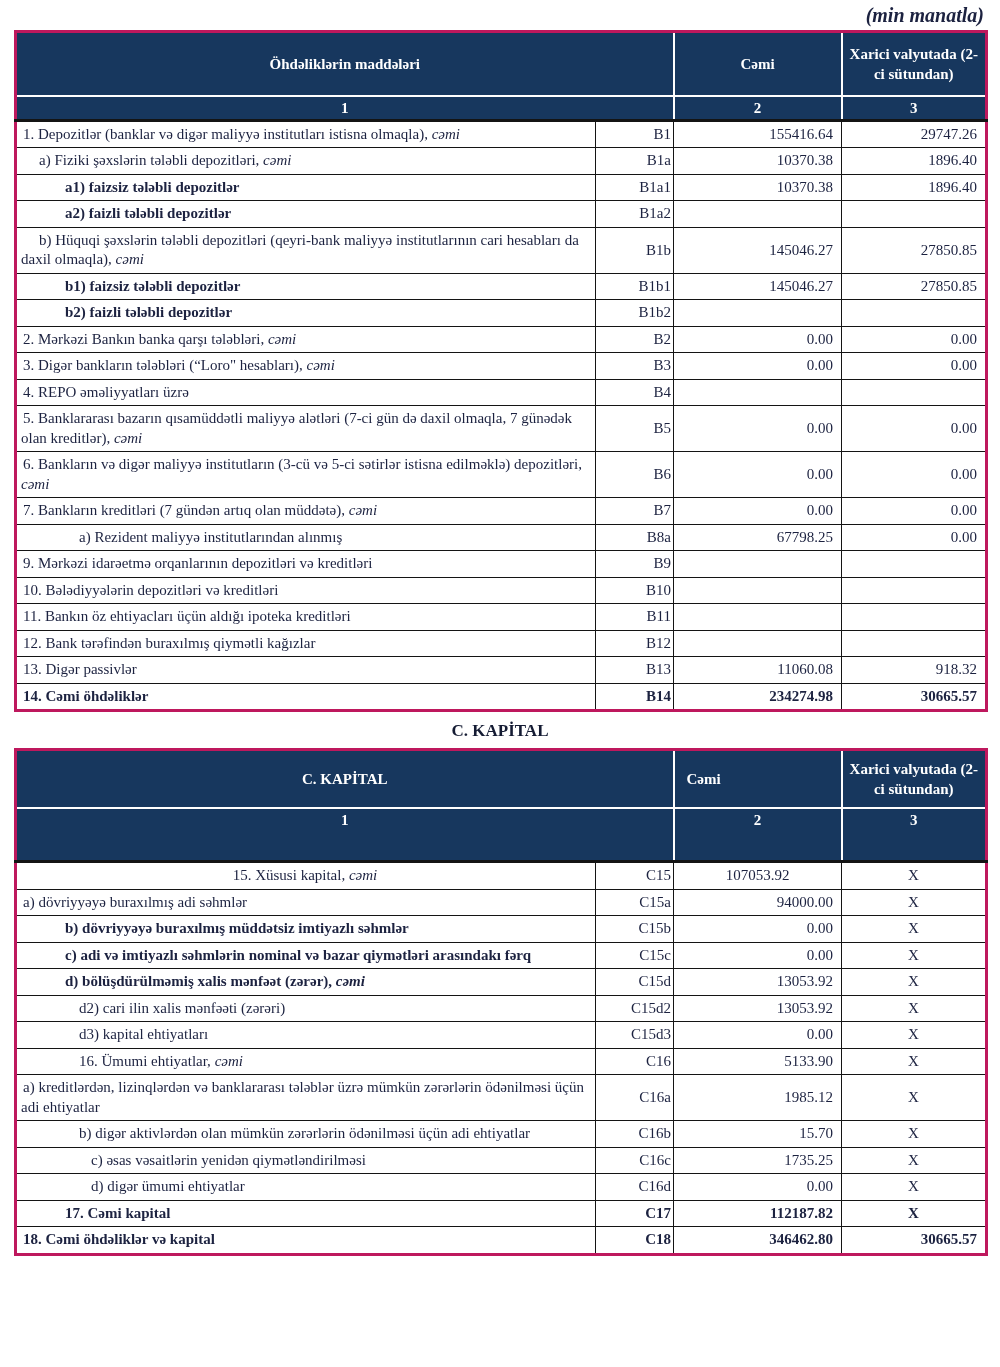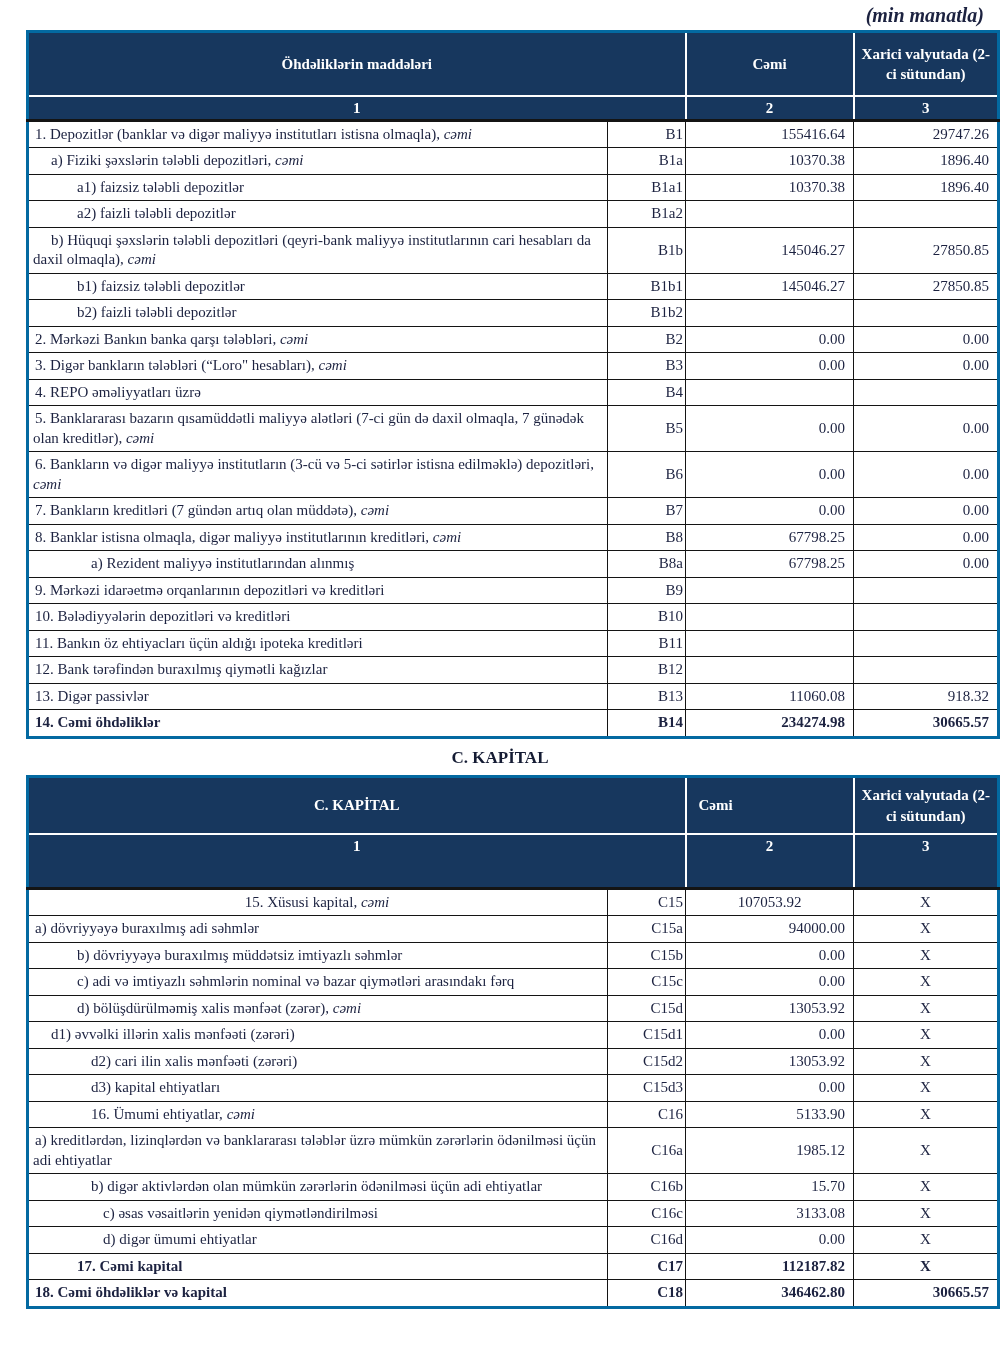--- a/index.html
+++ b/index.html
@@ -13,23 +13,23 @@
   .note {
     text-align:right;
     font-style:italic;
     font-weight:bold;
     font-size:20px;
     margin:4px 16px 3px 0;
   }
   table {
     border-collapse:collapse;
     width:971px;
-    margin-left:26px;
+    margin-left:14px;
     table-layout:fixed;
-    border:3px solid #0369a1;
+    border:3px solid #be185d;
   }
   col.c-label   { width:580px; }
   col.c-code    { width:78px;  }
   col.c-total   { width:168px; }
   col.c-foreign { width:145px; }
 
   thead th {
     background:#17375e;
     color:#ffffff;
     font-weight:bold;
@@ -51,21 +51,21 @@
     line-height:1.3;
     padding:3px 8px;
     vertical-align:middle;
   }
   td.label-cell { text-align:left; padding:3px 6px 3px 4px; }
   td.code-cell  { text-align:right; padding:3px 2px; }
   td.num-cell   { text-align:right; }
   td.x-cell, td.center { text-align:center; text-indent:0; }
   .ind0 { text-indent:2px; }
   .ind1 { text-indent:18px; }
-  .ind2 { text-indent:44px; }
+  .ind2 { text-indent:44px;font-weight:bold; }
   .ind3 { text-indent:58px; }
   .ind4 { text-indent:70px; }
   tr.total-row td { font-weight:bold; }
   .section-title {
     text-align:center;
     font-weight:bold;
     font-size:17px;
     margin:9px 0 7px 0;
     color:#141b33;
   }
@@ -168,26 +168,20 @@
         <td class="num-cell">0.00</td>
         <td class="num-cell">0.00</td>
       </tr>
       <tr>
         <td class="label-cell ind0"><span>7. Bankların kreditləri (7 gündən artıq olan müddətə), </span><span class="it">cəmi</span></td>
         <td class="code-cell">B7</td>
         <td class="num-cell">0.00</td>
         <td class="num-cell">0.00</td>
       </tr>
       <tr>
-        <td class="label-cell ind0"><span>8. Banklar istisna olmaqla, digər maliyyə institutlarının kreditləri, </span><span class="it">cəmi</span></td>
-        <td class="code-cell">B8</td>
-        <td class="num-cell">67798.25</td>
-        <td class="num-cell">0.00</td>
-      </tr>
-      <tr>
         <td class="label-cell ind3"><span>a) Rezident maliyyə institutlarından alınmış</span></td>
         <td class="code-cell">B8a</td>
         <td class="num-cell">67798.25</td>
         <td class="num-cell">0.00</td>
       </tr>
       <tr>
         <td class="label-cell ind0"><span>9. Mərkəzi idarəetmə orqanlarının depozitləri və kreditləri</span></td>
         <td class="code-cell">B9</td>
         <td class="num-cell"></td>
         <td class="num-cell"></td>
@@ -271,26 +265,20 @@
         <td class="num-cell">0.00</td>
         <td class="x-cell">X</td>
       </tr>
       <tr>
         <td class="label-cell ind2"><span>d) bölüşdürülməmiş xalis mənfəət (zərər), </span><span class="it">cəmi</span></td>
         <td class="code-cell">C15d</td>
         <td class="num-cell">13053.92</td>
         <td class="x-cell">X</td>
       </tr>
       <tr>
-        <td class="label-cell ind1"><span>d1) əvvəlki illərin xalis mənfəəti (zərəri)</span></td>
-        <td class="code-cell">C15d1</td>
-        <td class="num-cell">0.00</td>
-        <td class="x-cell">X</td>
-      </tr>
-      <tr>
         <td class="label-cell ind3"><span>d2) cari ilin xalis mənfəəti (zərəri)</span></td>
         <td class="code-cell">C15d2</td>
         <td class="num-cell">13053.92</td>
         <td class="x-cell">X</td>
       </tr>
       <tr>
         <td class="label-cell ind3"><span>d3) kapital ehtiyatları</span></td>
         <td class="code-cell">C15d3</td>
         <td class="num-cell">0.00</td>
         <td class="x-cell">X</td>
@@ -309,21 +297,21 @@
       </tr>
       <tr>
         <td class="label-cell ind3"><span>b) digər aktivlərdən olan mümkün zərərlərin ödənilməsi üçün adi ehtiyatlar</span></td>
         <td class="code-cell">C16b</td>
         <td class="num-cell">15.70</td>
         <td class="x-cell">X</td>
       </tr>
       <tr>
         <td class="label-cell ind4"><span>c) əsas vəsaitlərin yenidən qiymətləndirilməsi</span></td>
         <td class="code-cell">C16c</td>
-        <td class="num-cell">3133.08</td>
+        <td class="num-cell">1735.25</td>
         <td class="x-cell">X</td>
       </tr>
       <tr>
         <td class="label-cell ind4"><span>d) digər ümumi ehtiyatlar</span></td>
         <td class="code-cell">C16d</td>
         <td class="num-cell">0.00</td>
         <td class="x-cell">X</td>
       </tr>
       <tr class="total-row">
         <td class="label-cell ind2"><span>17. Cəmi kapital</span></td>

